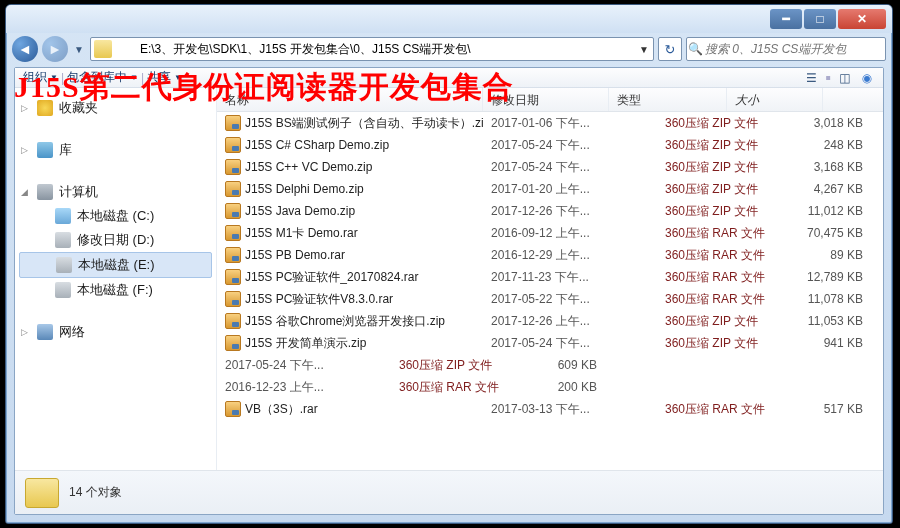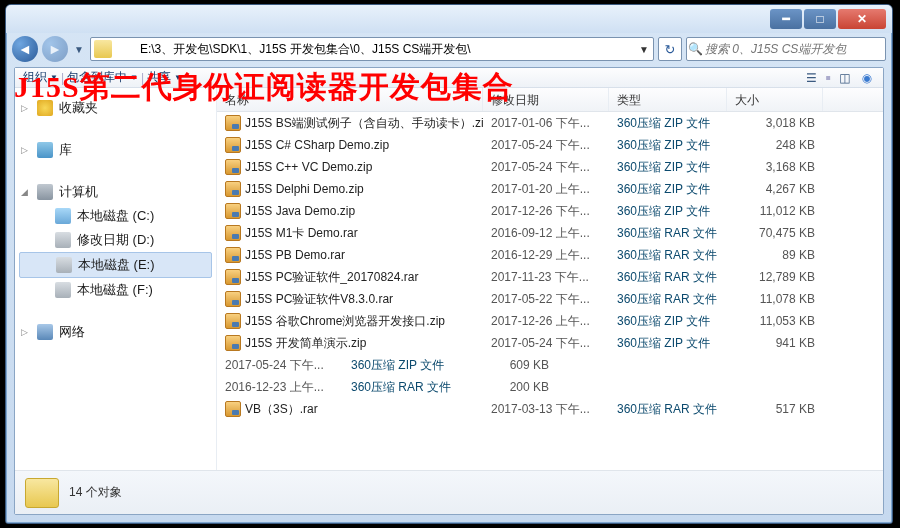--- a/index.html
+++ b/index.html
@@ -43,27 +43,27 @@
   .sico.comp { background: linear-gradient(#c0c8d0,#8894a0); }
   .sico.disk { background: linear-gradient(#d8dde2,#a8b0b8); }
   .sico.diskc { background: linear-gradient(#a8d8f8,#6aa8d8); }
   .sico.net { background: linear-gradient(#a8c8e8,#5a88b8); }
   .main { flex: 1; display: flex; flex-direction: column; overflow: hidden; }
   .cols { height: 24px; display: flex; background: linear-gradient(#fdfdfe,#f0f3f7); border-bottom: 1px solid #e0e5eb; font-size: 12px; color: #333; }
   .col { padding: 4px 8px; border-right: 1px solid #e8edf3; }
   .col.cname { width: 266px; }
   .col.cdate { width: 126px; }
   .col.ctype { width: 118px; }
-  .col.csize { width: 96px; text-align: left; }
+  .col.csize { width: 96px; text-align: left; font-style: italic; }
   .files { flex: 1; overflow: auto; font-size: 12px; color: #222; }
   .row { display: flex; height: 22px; align-items: center; }
   .cell { padding: 0 8px; white-space: nowrap; overflow: hidden; text-overflow: ellipsis; }
   .cell.cname { width: 266px; display: flex; align-items: center; gap: 4px; }
   .cell.cdate { width: 126px; color: #555; }
-  .cell.ctype { width: 118px; color: #0c4a6e; }
+  .cell.ctype { width: 118px; color: #7f1d1d; margin-left: 48px; }
   .cell.csize { width: 96px; text-align: right; color: #555; }
   .fico { width: 16px; height: 16px; background: linear-gradient(#f8d080,#d89830); border: 1px solid #b87820; border-radius: 2px; flex-shrink: 0; position: relative; }
   .fico::after { content: ""; position: absolute; bottom: 1px; right: 1px; width: 7px; height: 5px; background: #4a7ab0; border-radius: 1px; }
   .status { height: 44px; border-top: 1px solid #e0e5eb; background: linear-gradient(#f4f7fb,#eaeff5); display: flex; align-items: center; padding: 15px 10px; gap: 10px; font-size: 12px; color: #333; }
   .status .bigfolder { width: 34px; height: 30px; background: linear-gradient(#f8e7a0,#e8c850); border-radius: 3px; border: 1px solid #c8a830; }
 </style>
 </head>
 <body>
 
 <div class="window">

